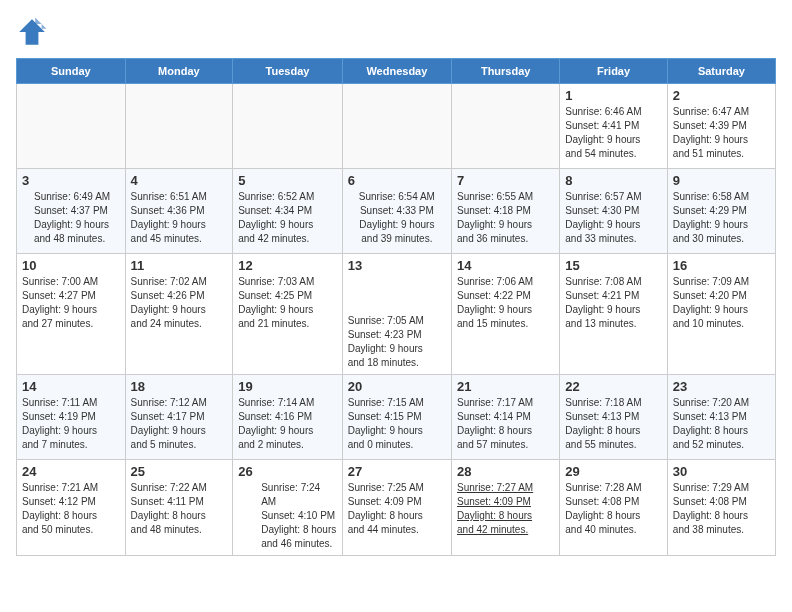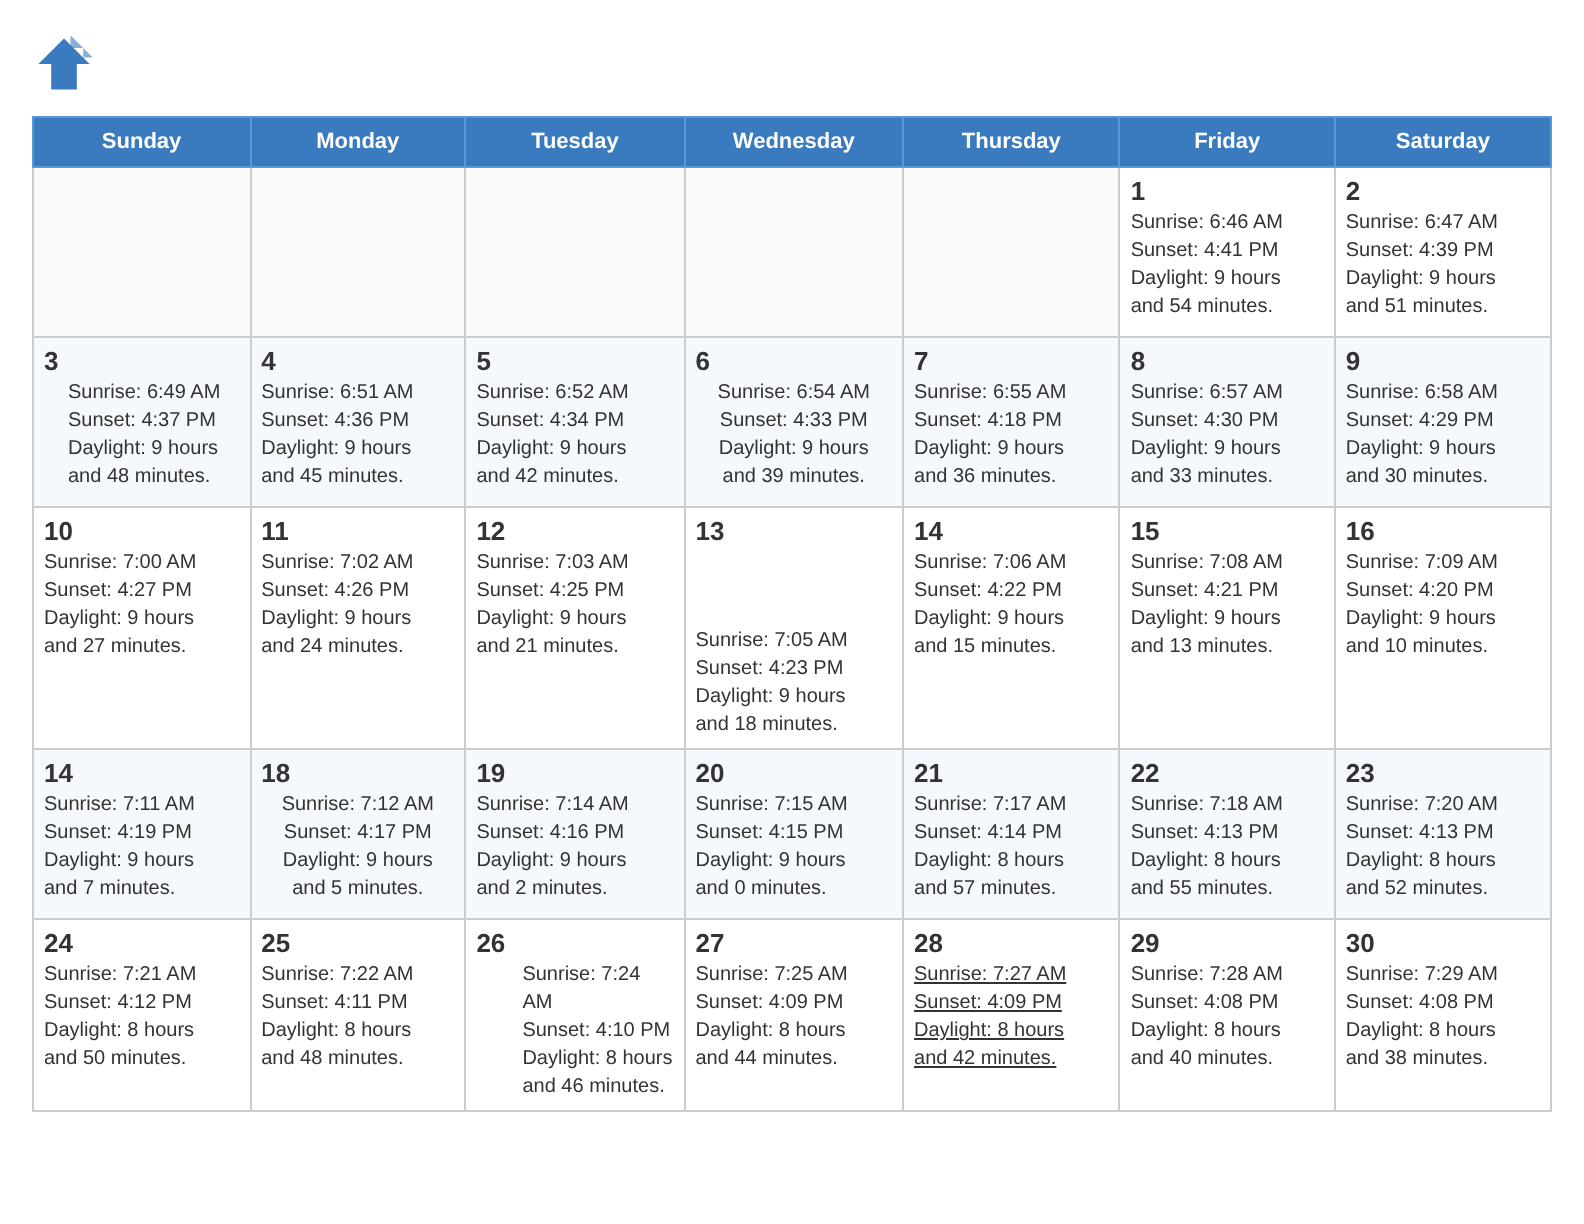--- a/index.html
+++ b/index.html
@@ -249,21 +249,21 @@
       <tr class="week-row">
         <td>
           <span class="day-number">14</span>
           <div class="day-info" style="white-space: pre-line;">Sunrise: 7:11 AM
 Sunset: 4:19 PM
 Daylight: 9 hours
 and 7 minutes.</div>
         </td>
         <td>
           <span class="day-number">18</span>
-          <div class="day-info" style="white-space: pre-line; text-align: center;">Sunrise: 7:12 AM
+          <div class="day-info" style="white-space: pre-line;">Sunrise: 7:12 AM
 Sunset: 4:17 PM
 Daylight: 9 hours
 and 5 minutes.</div>
         </td>
         <td>
           <span class="day-number">19</span>
           <div class="day-info" style="white-space: pre-line;">Sunrise: 7:14 AM
 Sunset: 4:16 PM
 Daylight: 9 hours
 and 2 minutes.</div>

